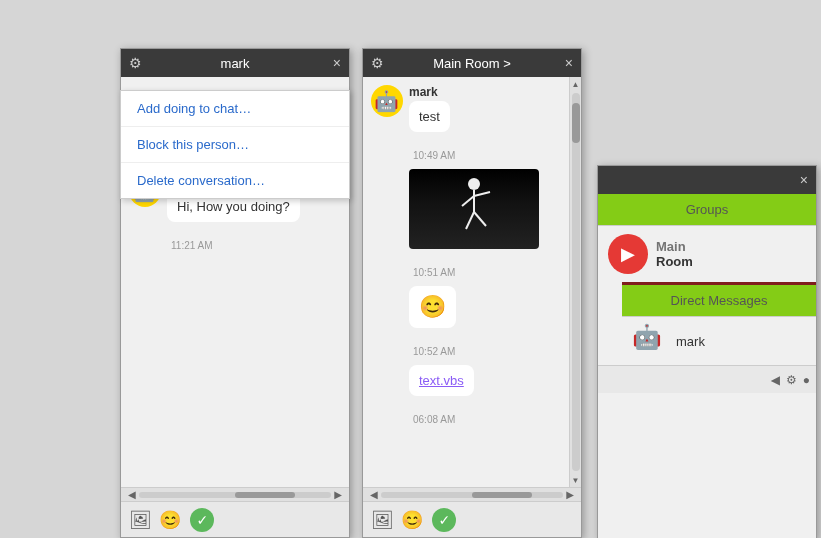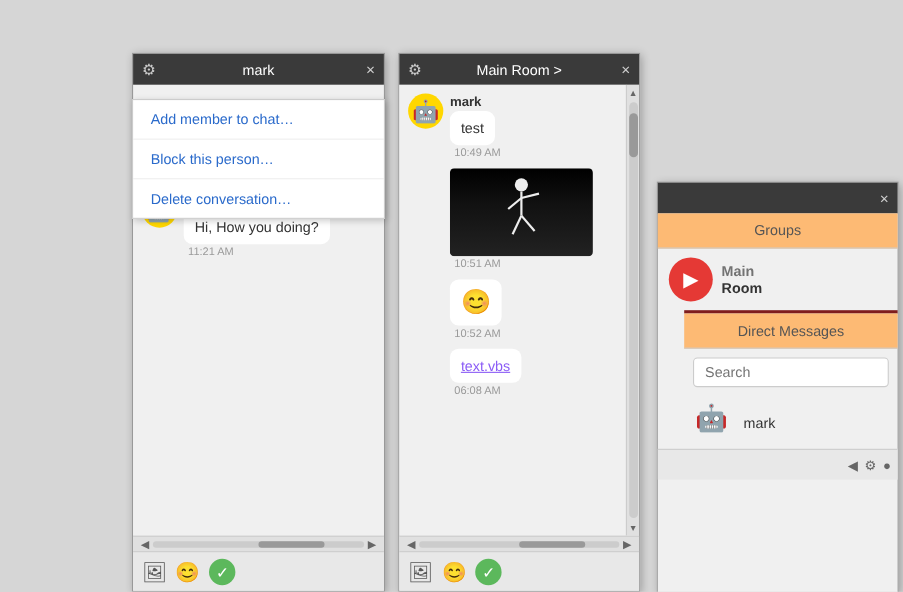--- a/index.html
+++ b/index.html
@@ -127,21 +127,21 @@
       padding: 8px 10px;
       font-size: 13px;
       color: #333;
       display: inline-block;
       max-width: 100%;
     }
 
     .message-time {
       font-size: 10px;
       color: #999;
-      margin-top: 2px;
+      margin-top: 18px;
       padding-left: 4px;
     }
 
     
     .chat-toolbar {
       background: #e8e8e8;
       border-top: 1px solid #ccc;
       padding: 4px 8px;
       display: flex;
       align-items: center;
@@ -222,21 +222,21 @@
 
     
     .groups-window {
       left: 597px;
       top: 165px;
       width: 220px;
       height: 375px;
     }
 
     .section-header {
-      background: #fdba74;
+      background: #84cc16;
       text-align: center;
       padding: 8px;
       font-size: 13px;
       color: #555;
       border-bottom: 1px solid #ccc;
     }
 
     .group-item {
       display: flex;
       align-items: center;
@@ -418,21 +418,21 @@
   </div>
 
   <div class="chat-toolbar">
     <span class="toolbar-icon">🖼</span>
     <span class="toolbar-icon">😊</span>
     <div class="toolbar-send">✓</div>
   </div>
 </div>
 
 <div class="context-menu">
-  <div class="context-menu-item">Add member to chat…</div>
+  <div class="context-menu-item">Add doing to chat…</div>
   <div class="context-menu-item">Block this person…</div>
   <div class="context-menu-item">Delete conversation…</div>
 </div>
 
 <div class="window main-room-window">
   <div class="main-room-titlebar">
     <div style="width:40px; display:flex; gap:6px;">
       <span class="window-control">⚙</span>
     </div>
     <span class="window-title">Main Room &gt;</span>
@@ -530,21 +530,20 @@
   <div class="group-item">
     <div class="play-button">▶</div>
     <div>
       <div style="font-weight:bold; color:#737373;">Main</div>
       <div style="font-weight:bold; color:#333;text-align:center;">Room</div>
     </div>
   </div>
 
   <div class="dm-section">
     <div class="section-header">Direct Messages</div>
-    <input class="search-box" type="text" placeholder="Search" style="">
     <div class="dm-item">
       <div class="dm-avatar" style="font-size:24px;">🤖</div>
       <span class="dm-name">mark</span>
     </div>
   </div>
 
   <div class="bottom-nav">
     <span style="font-size:12px; color:#666;">◀</span>
     <span style="font-size:12px; color:#666;">⚙</span>
     <span style="font-size:12px; color:#666;">●</span>

